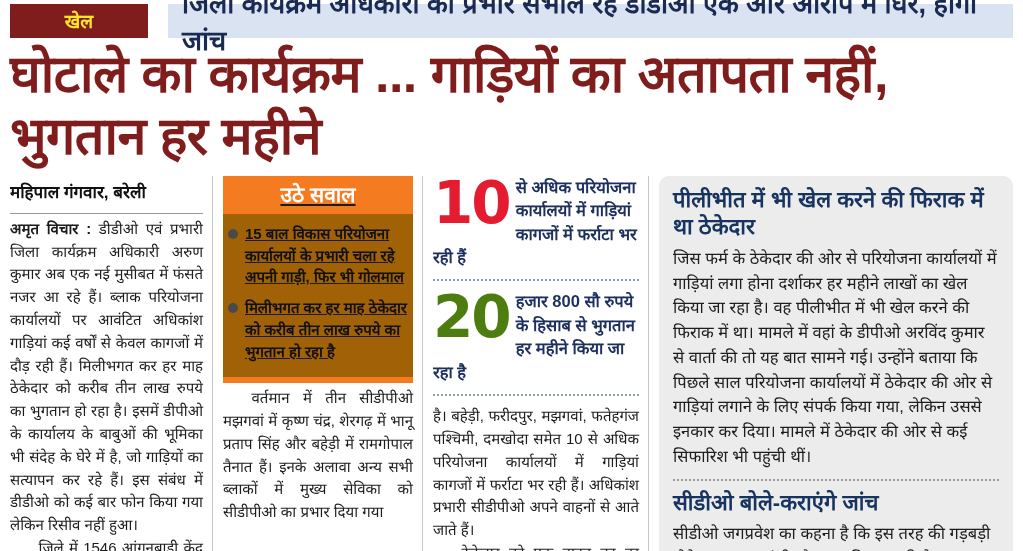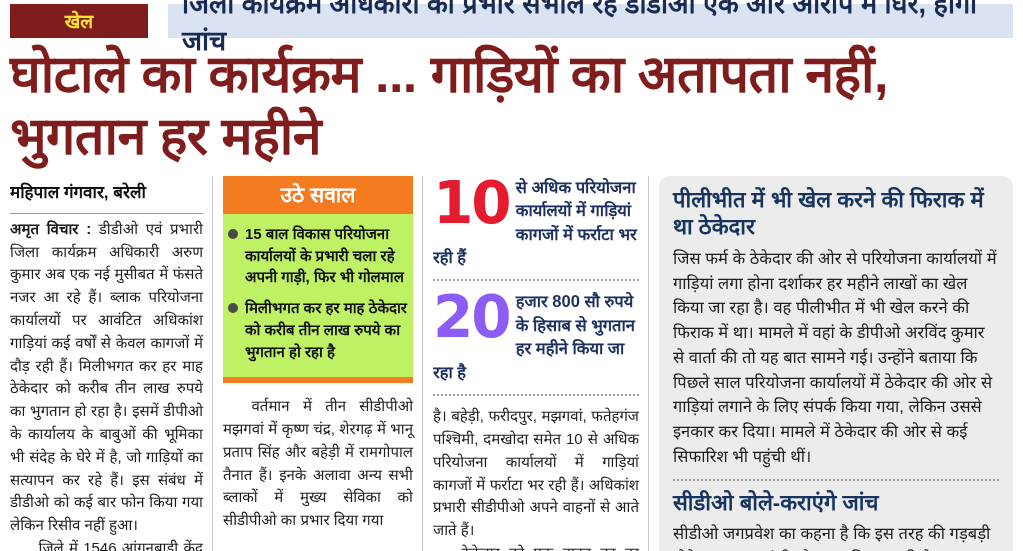--- a/index.html
+++ b/index.html
@@ -42,39 +42,39 @@
 
   .byline {
     font-weight: bold; font-size: 17px; color: #111;
     padding: 4px 0 10px 0; border-bottom: 1px solid #9a9a9a; margin-bottom: 4px;
   }
   .bodytext { font-size: 15px; line-height: 1.52; text-align: justify; color: #1c1c1c; }
   .bodytext .lead { font-weight: bold; }
   .indent { text-indent: 1.9em; }
 
   
-  .qbox { margin-bottom: 12px; }
+  .qbox { margin-bottom: 4px; text-decoration: underline; }
   .qbox-header {
     background: #f47b20; color: #ffffff; text-align: center;
     font-weight: bold; font-size: 21px; padding: 4px 0 6px;
   }
-  .qbox-body { background: #bef264; padding: 9px 2px 6px 5px; }
+  .qbox-body { background: #a16207; padding: 9px 2px 6px 5px; }
   .qbox-item { display: flex; gap: 7px; margin-bottom: 9px; }
   .qbox-bullet { width: 10px; height: 10px; border-radius: 50%; background: #4a4a4a; margin-top: 6px; flex: none; }
   .qbox-text { font-weight: bold; font-size: 15px; line-height: 1.45; color: #111; }
   .qbox-footer { height: 6px; background: #f47b20; }
 
   
   .stat { padding: 0 0 10px 0; border-bottom: 2px dotted #8fa0b0; margin-bottom: 9px; overflow: hidden; }
   .stat-number {
     float: left; font-size: 58px; font-weight: 800; line-height: 0.82;
     margin: 4px 6px 0 0; font-family: "DejaVu Sans", sans-serif; letter-spacing: -2px; text-align: center;
   }
   .stat-red .stat-number { color: #e51b30; }
-  .stat-blue .stat-number { color: #8b5cf6; }
+  .stat-blue .stat-number { color: #4d7c0f; }
   .stat-text { font-weight: bold; color: #1c2f5e; font-size: 16.5px; line-height: 1.42; }
 
   
   .graybox { background: #ececec; border-radius: 10px; padding: 10px 14px 12px 14px; }
   .graybox h2 { font-size: 22px; font-weight: 800; color: #17335f; margin: 0 0 5px 0; line-height: 1.25; }
   .graybox p { font-size: 16.5px; line-height: 1.5; color: #1d1d1d; }
   .gray-divider { border-bottom: 2px dotted #9a9a9a; margin: 10px 0 8px 0; }
 </style>
 </head>
 <body>

